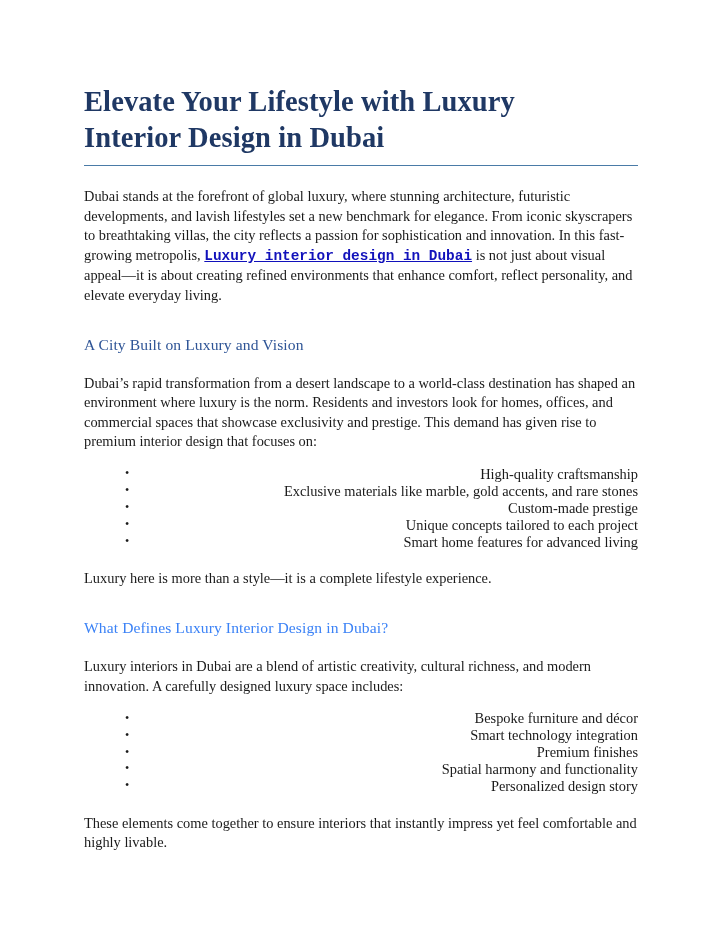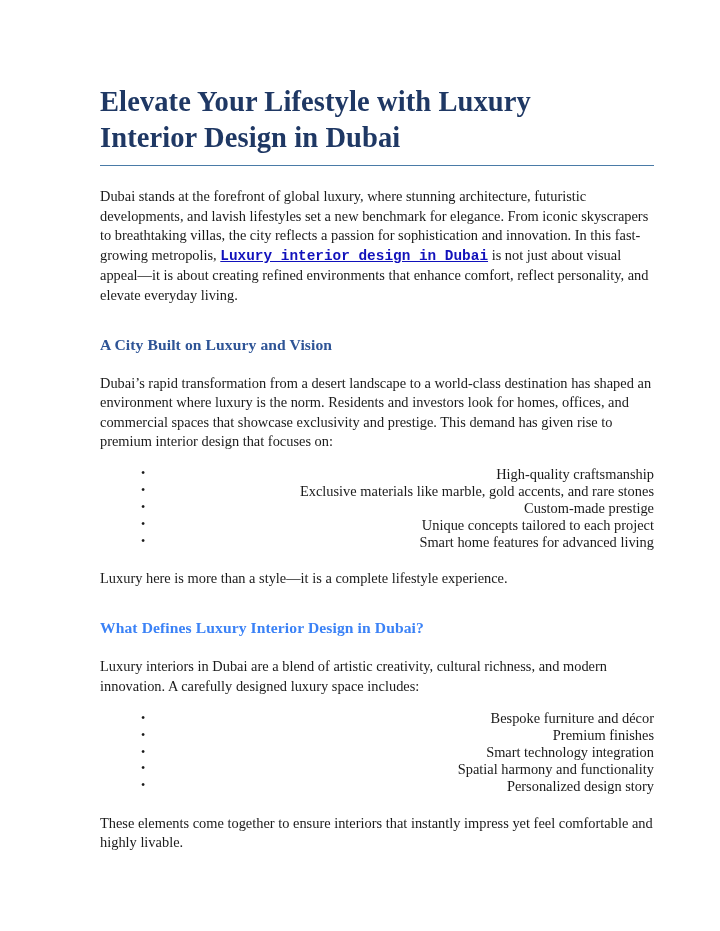--- a/index.html
+++ b/index.html
@@ -16,21 +16,21 @@
   }
   .page {
     position: relative;
     width: 720px;
     height: 931px;
     background: #ffffff;
     box-sizing: border-box;
   }
   .content {
     position: absolute;
-    left: 100px;
+    left: 84px;
     top: 84px;
     width: 554px;
   }
   .doc-title {
     font-family: "Liberation Serif", "DejaVu Serif", serif;
     font-size: 28.5px;
     line-height: 36px;
     font-weight: bold;
     color: #1f3864;
     letter-spacing: 0.1px;
@@ -54,21 +54,21 @@
     color: #1a1a1a;
     text-align: left;
   }
   .gap-lg { height: 29px; }
   .gap-md { height: 19px; }
   .gap-sm { height: 14px; }
   h2.section-heading {
     font-family: "Liberation Serif", "DejaVu Serif", serif;
     font-size: 15.6px;
     line-height: 20px;
-    font-weight: bold;
+    font-weight: normal;
     margin: 0;
     padding: 0;
     letter-spacing: 0.1px;
   }
   h2.heading-dark { color: #2e5496; }
   h2.heading-light { color: #3b82f6; }
   a.inline-link {
     color: #1111bb;
     font-weight: bold;
     text-decoration: underline;
@@ -136,22 +136,22 @@
     <h2 class="section-heading heading-light">What Defines Luxury Interior Design in Dubai?</h2>
 
     <div class="gap-md"></div>
 
     <p class="body-text">Luxury interiors in Dubai are a blend of artistic creativity, cultural richness, and modern innovation. A carefully designed luxury space includes:</p>
 
     <div class="gap-sm"></div>
 
     <ul class="bullets">
       <li>Bespoke furniture and décor</li>
+      <li>Smart technology integration</li>
       <li>Premium finishes</li>
-      <li>Smart technology integration</li>
       <li>Spatial harmony and functionality</li>
       <li>Personalized design story</li>
     </ul>
 
     <div class="gap-md"></div>
 
     <p class="body-text">These elements come together to ensure interiors that instantly impress yet feel comfortable and highly livable.</p>
 
   </div>
 </div>

